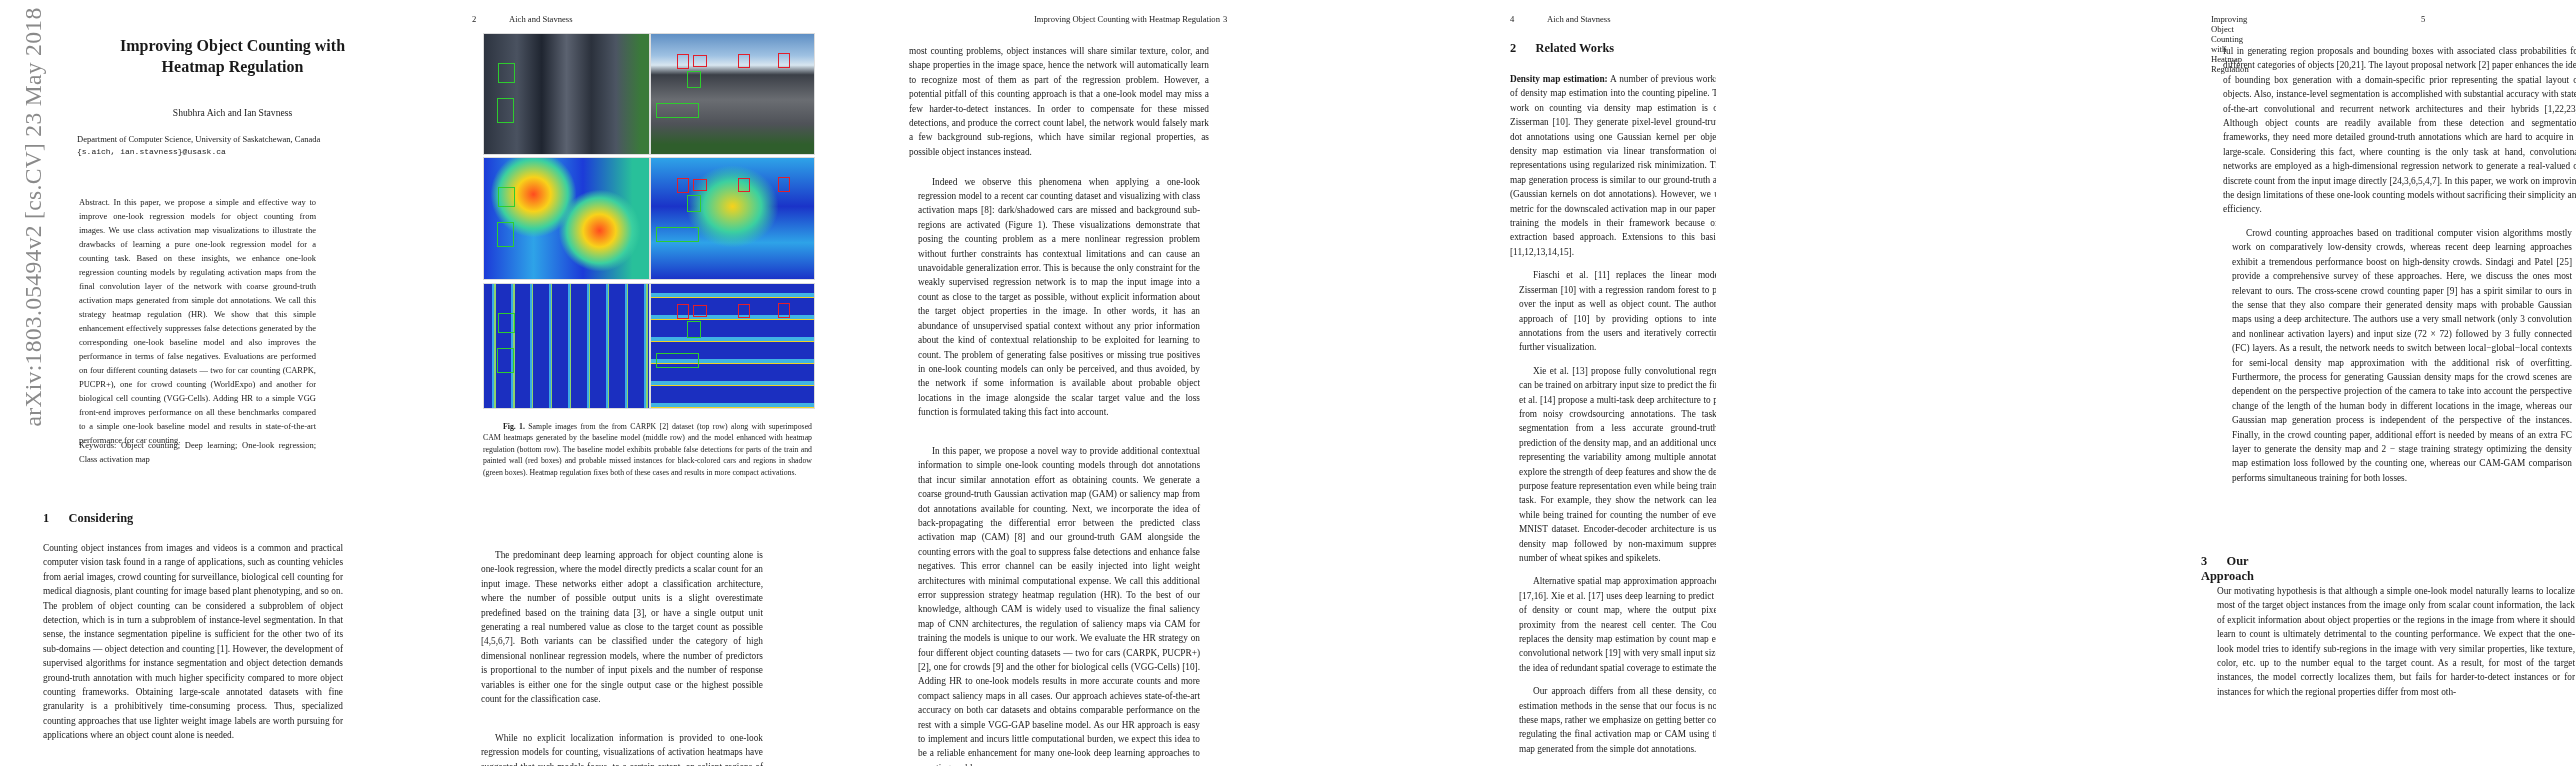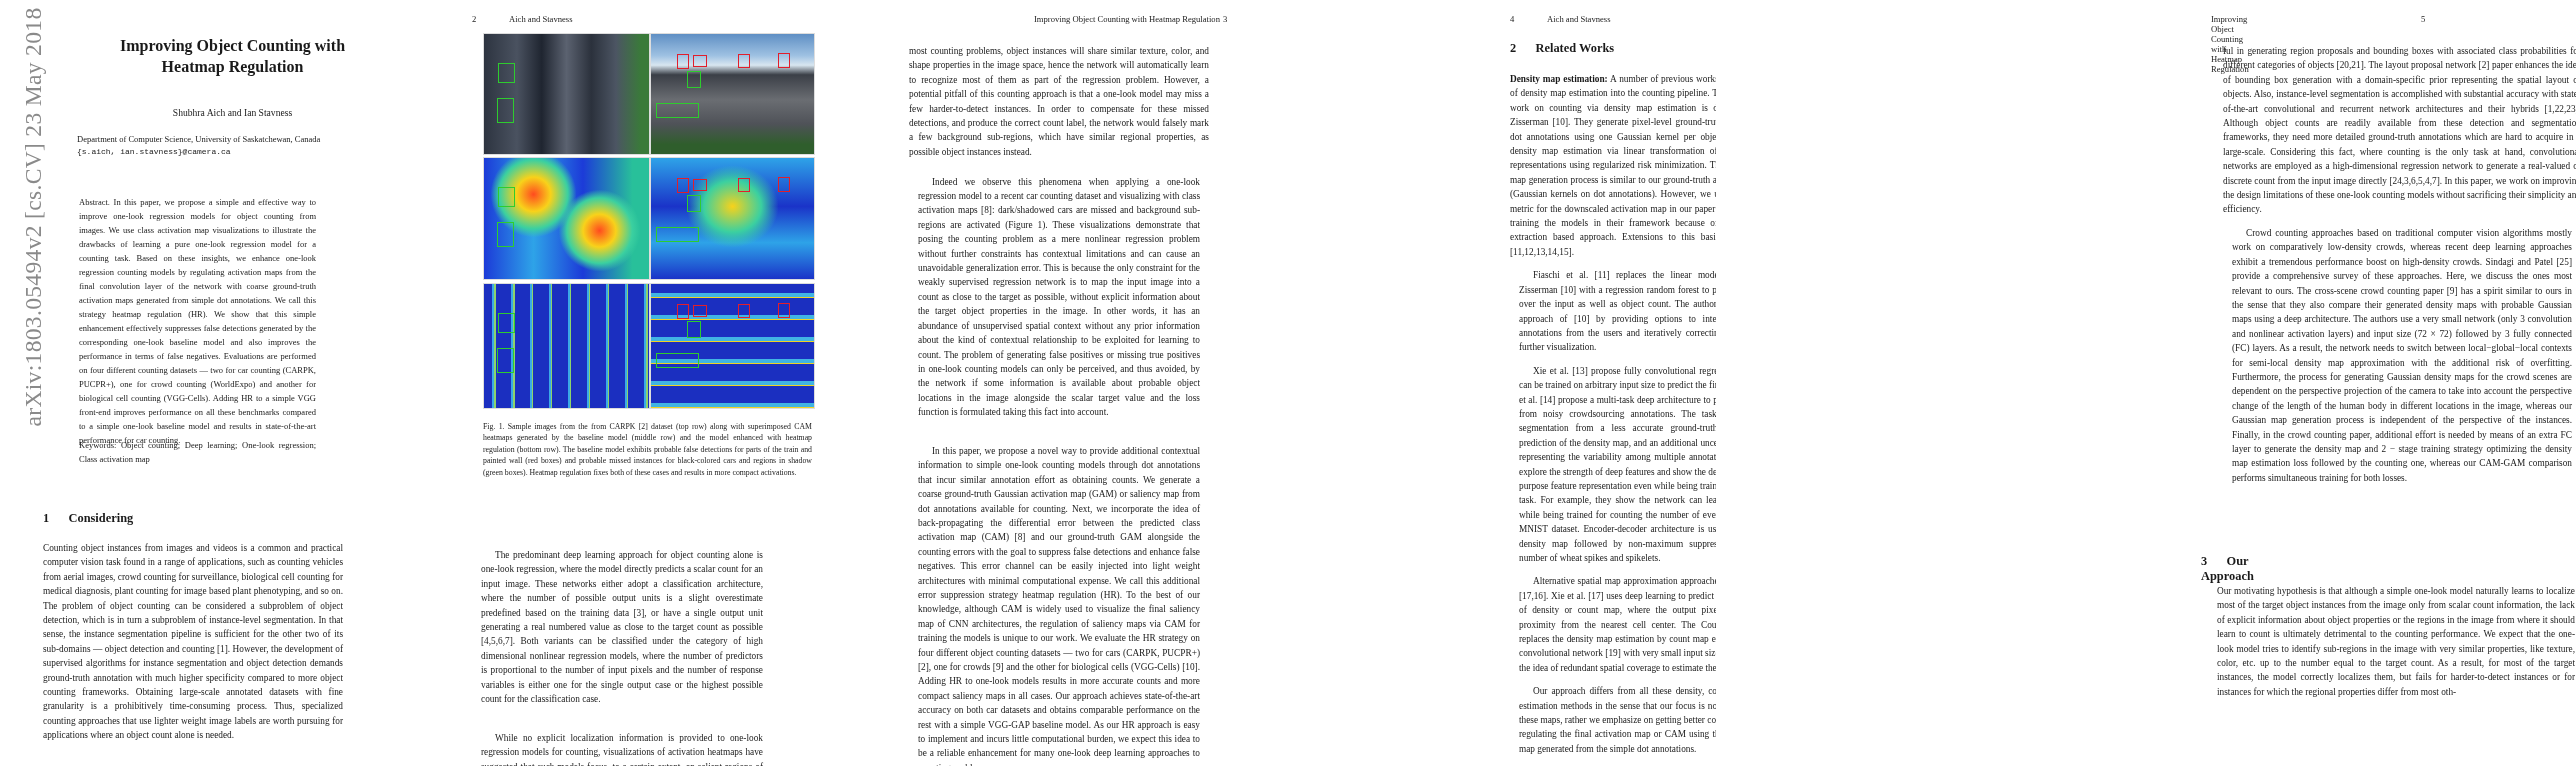--- a/index.html
+++ b/index.html
@@ -33,39 +33,39 @@
                             radial-gradient(circle at 70% 60%, #ff4b1f 0%, #f8d21a 12%, #3bd0a0 24%, transparent 30%),
                             linear-gradient(90deg, #1c3bd8, #2ea3e8 30%, #1c3bd8 60%, #28c09a 90%); }
   .fig-img.heat2 { background: radial-gradient(ellipse at 50% 40%, #f8d21a 0%, #3bd0a0 25%, transparent 40%),
                             linear-gradient(180deg, #2ea3e8, #1a33c8 40%, #2ea3e8 70%, #1a33c8); }
   .fig-img.heat3 { background: repeating-linear-gradient(90deg, #1b2fc0 0 7.7px, #3aa8e8 7.7px 10.2px, #8ed36b 10.2px 11.5px, #1b2fc0 11.5px 19px); }
   .fig-img.heat4 { background: repeating-linear-gradient(180deg, #1b2fc0 0 9px, #40b4e4 9px 12.8px, #f0d324 12.8px 14px, #1b2fc0 14px 22px); }
   .box { position: absolute; border: 1.3px solid; }
   .box.red { border-color: #e21e2b; }
   .box.green { border-color: #2ecc2e; }
   .caption { position: absolute; left: 54px; top: 421px; width: 329px; font-family: "Liberation Serif", serif; font-size: 7.8px; line-height: 11.4px; text-align: justify; }
-  .caption b { font-weight: normal; }
+  .caption b { font-weight: bold; margin-left: 20px; }
   .para-indent { text-indent: 14px; margin: 9px; }
   .para { margin: 0; }
   .runin { font-weight: bold; }
   p { margin: 0; }
   .gap { height: 6.4px; }
 </style>
 </head>
 <body>
 
 <div class="page p1">
   <div class="arxiv">
     <span>arXiv:1803.05494v2  [cs.CV]  23 May 2018</span>
   </div>
   <div class="title">Improving Object Counting with Heatmap Regulation</div>
   <div class="authors">Shubhra Aich and Ian Stavness</div>
   <div class="affil">
     <div>Department of Computer Science, University of Saskatchewan, Canada</div>
-    <div class="email">{s.aich, ian.stavness}@camera.ca</div>
+    <div class="email">{s.aich, ian.stavness}@usask.ca</div>
   </div>
   <div class="abstract">
     <b>Abstract.</b>
     <span>In this paper, we propose a simple and effective way to improve one-look regression models for object counting from images. We use class activation map visualizations to illustrate the drawbacks of learning a pure one-look regression model for a counting task. Based on these insights, we enhance one-look regression counting models by regulating activation maps from the final convolution layer of the network with coarse ground-truth activation maps generated from simple dot annotations. We call this strategy heatmap regulation (HR). We show that this simple enhancement effectively suppresses false detections generated by the corresponding one-look baseline model and also improves the performance in terms of false negatives. Evaluations are performed on four different counting datasets — two for car counting (CARPK, PUCPR+), one for crowd counting (WorldExpo) and another for biological cell counting (VGG-Cells). Adding HR to a simple VGG front-end improves performance on all these benchmarks compared to a simple one-look baseline model and results in state-of-the-art performance for car counting.</span>
   </div>
   <div class="keywords">
     <b>Keywords:</b>
     <span>Object counting; Deep learning; One-look regression; Class activation map</span>
   </div>
   <div class="section-h" style="left:43px; top:511px;">

